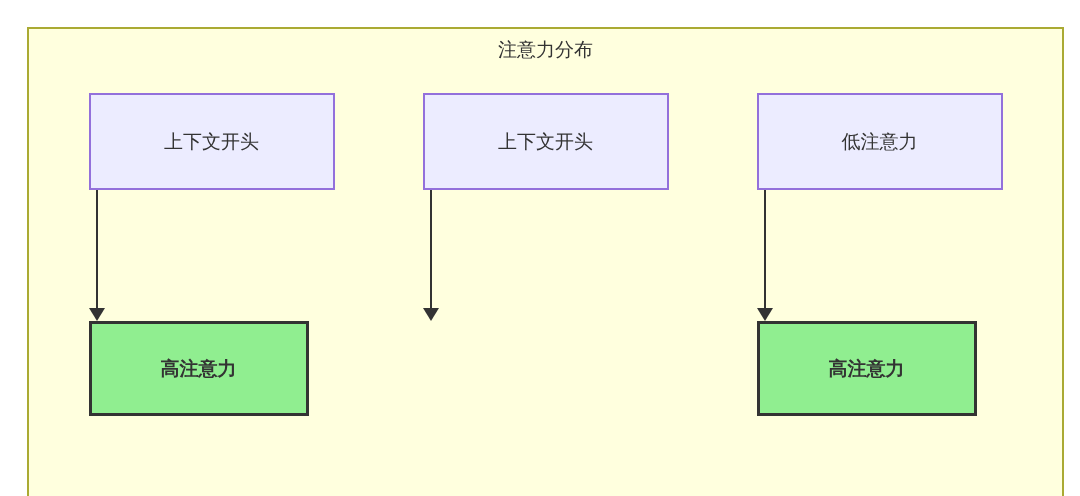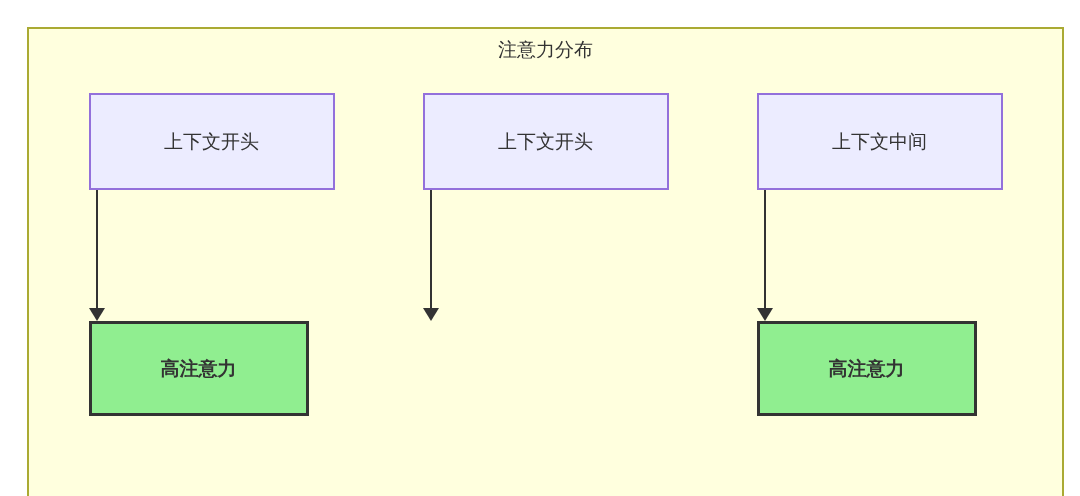--- a/index.html
+++ b/index.html
@@ -107,21 +107,21 @@
 
       <div class="column">
         <div class="node source">上下文开头</div>
         <div class="arrow">
           <div class="arrow-line"></div>
           <div class="arrow-head"></div>
         </div>
       </div>
 
       <div class="column">
-        <div class="node source">上下文中间</div>
+        <div class="node source">低注意力</div>
         <div class="arrow">
           <div class="arrow-line"></div>
           <div class="arrow-head"></div>
         </div>
         <div class="node target high">高注意力</div>
       </div>
 
     </div>
   </div>
 </div>

